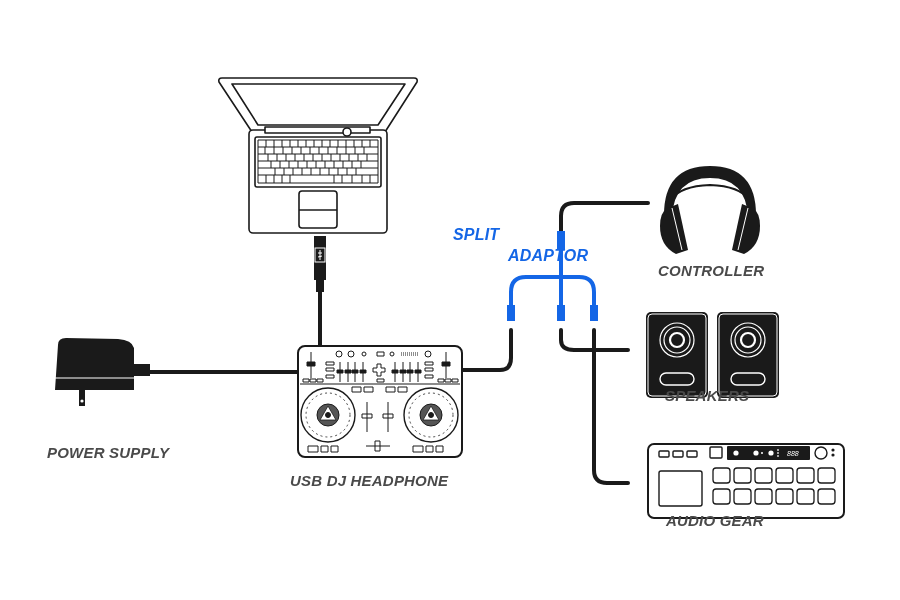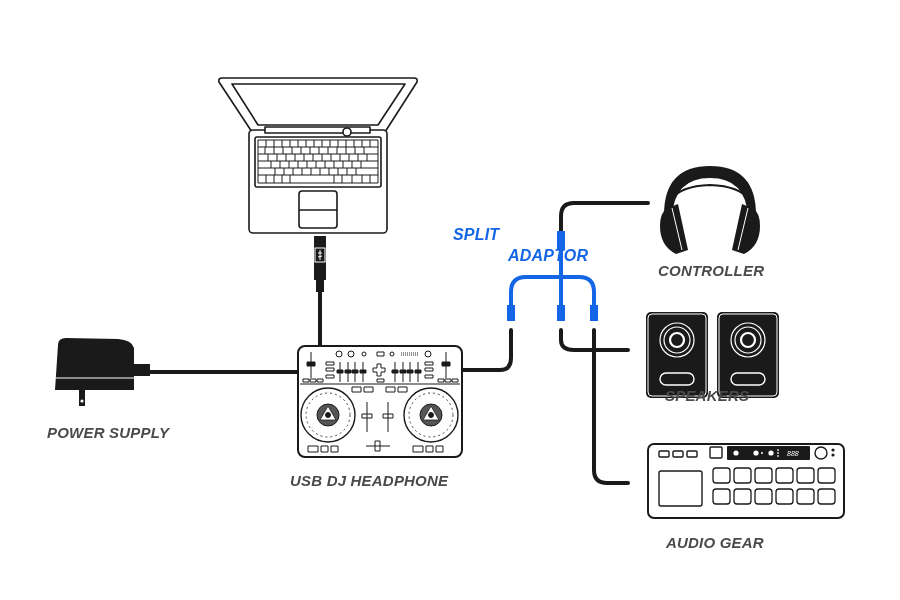--- a/index.html
+++ b/index.html
@@ -204,19 +204,19 @@
       <rect x="713" y="489" width="17" height="15" rx="3"></rect>
         <rect x="734" y="489" width="17" height="15" rx="3"></rect>
       <rect x="755" y="489" width="17" height="15" rx="3"></rect>
         <rect x="776" y="489" width="17" height="15" rx="3"></rect>
       <rect x="797" y="489" width="17" height="15" rx="3"></rect>
         <rect x="818" y="489" width="17" height="15" rx="3"></rect>
     </g>
   </g>
 </svg>
 
-<div class="label" style="left:47px; top:424px;">POWER SUPPLY</div>
+<div class="label" style="left:47px; top:444px;">POWER SUPPLY</div>
 <div class="label" style="left:290px; top:472px;">USB DJ HEADPHONE</div>
 <div class="label blue" style="left:453px; top:224px;">SPLIT</div>
 <div class="label blue" style="left:472px; top:245px;margin-left:36px;">ADAPTOR</div>
 <div class="label" style="left:658px; top:262px;">CONTROLLER</div>
 <div class="label" style="left:665px; top:387px;">SPEAKERS</div>
-<div class="label" style="left:666px; top:534px;text-align:right;">AUDIO GEAR</div>
+<div class="label" style="left:666px; top:512px;text-align:right;">AUDIO GEAR</div>
 
 </body></html>

